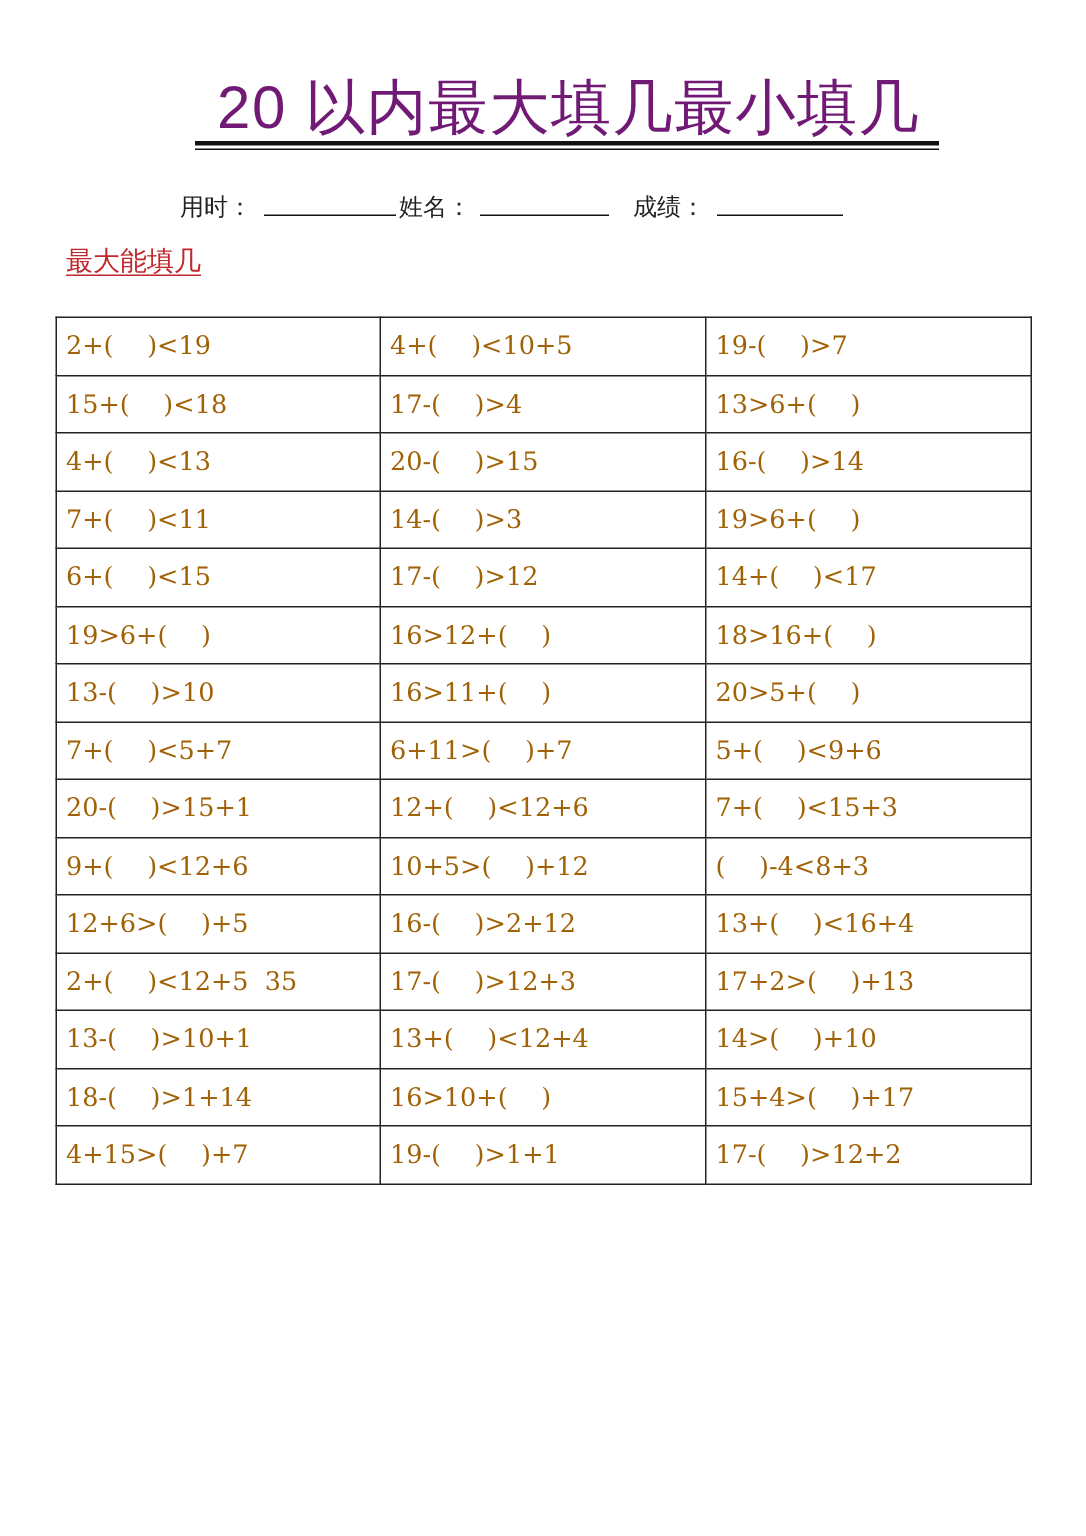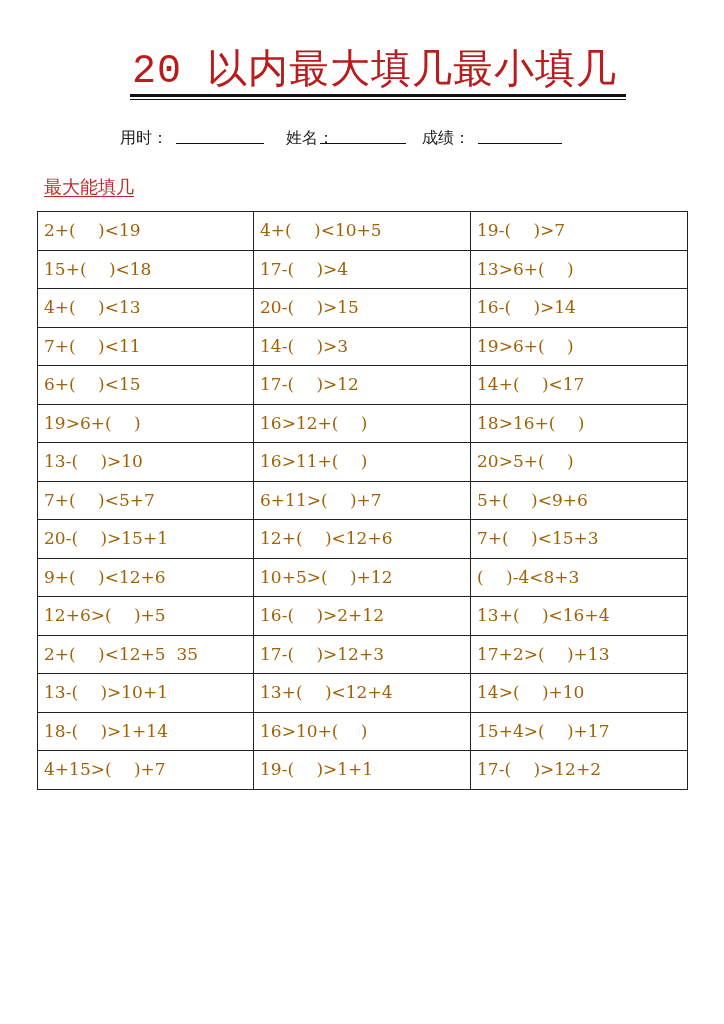--- a/index.html
+++ b/index.html
@@ -3,40 +3,39 @@
   <meta charset="utf-8">
   <style>
     html, body { margin: 0; padding: 0; background: #ffffff; }
     body {
       width: 724px; height: 1024px; position: relative; overflow: hidden;
       font-family: "DejaVu Serif", "Liberation Serif", serif; color: #111;
     }
     .title {
       position: absolute; left: 132px; top: 46px; width: 494px;
       font-size: 40px; line-height: 52px; letter-spacing: 1px;
-      font-family: Liberation Mono, monospace; color: #b91c1c;
-      white-space: nowrap; text-align: left;
+      font-family: Liberation Sans, sans-serif; color: #701a75;
+      white-space: nowrap; text-align: center;
     }
     .title-rule {
       position: absolute; left: 130px; top: 94px; width: 496px; height: 6px;
       border-top: 3px solid #111; border-bottom: 1px solid #111; box-sizing: border-box;
     }
     .info-row {
       position: absolute; top: 124px; left: 120px; height: 28px;
       font-size: 16px; line-height: 28px; color: #222;
       font-family: "DejaVu Sans", "Liberation Sans", sans-serif;
     }
     .info-label { position: absolute; white-space: nowrap; }
     .info-blank { position: absolute; top: 19px; height: 0; border-bottom: 1.5px solid #111; }
     .subtitle {
       position: absolute; left: 44px; top: 162px;
       font-size: 18px; line-height: 26px; color: #c0282d;
       text-decoration: underline; text-underline-offset: 3px;
       font-family: "DejaVu Sans", "Liberation Sans", sans-serif;
-      margin-top: 12px;
     }
     table.grid {
       position: absolute; left: 37px; top: 211px; width: 650px;
       border-collapse: collapse; table-layout: fixed;
     }
     table.grid td {
       border: 1px solid #222; height: 37.5px; padding: 0 0 0 6px;
       font-size: 17px; font-family: "DejaVu Serif", "Liberation Serif", serif;
       color: #a16207; white-space: pre; vertical-align: middle;
     }
@@ -46,21 +45,21 @@
   </style>
 </head>
 <body>
 
 <div class="title">20 以内最大填几最小填几</div>
 <div class="title-rule"></div>
 
 <div class="info-row">
   <span class="info-label" style="left:0px;">用时：</span>
   <span class="info-blank" style="left:56px;width:88px;"></span>
-  <span class="info-label" style="left:146px;margin-left:20px;">姓名：</span>
+  <span class="info-label" style="left:146px;">姓名：</span>
   <span class="info-blank" style="left:200px;width:86px;"></span>
   <span class="info-label" style="left:302px;">成绩：</span>
   <span class="info-blank" style="left:358px;width:84px;"></span>
 </div>
 
 <div class="subtitle">最大能填几</div>
 
 <table class="grid">
   <colgroup>
       <col class="c1">

